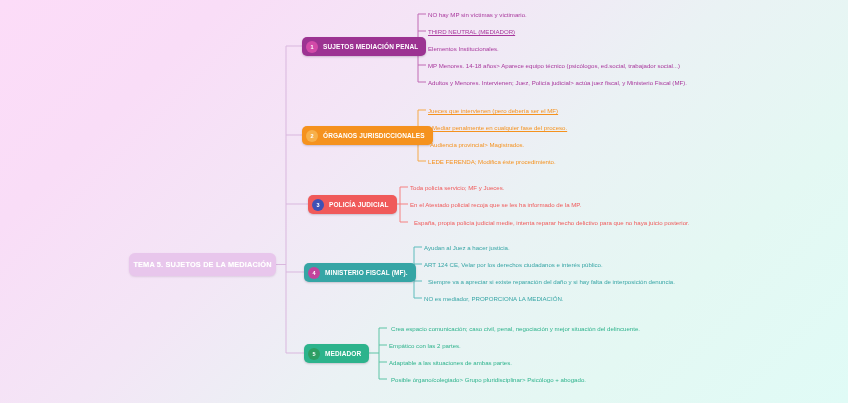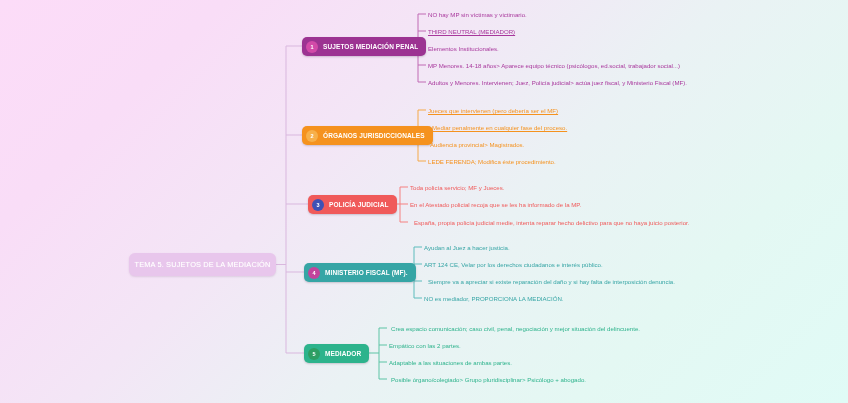--- a/index.html
+++ b/index.html
@@ -40,21 +40,21 @@
     height: 23px;
     border-radius: 6px;
     background: #e8c6ec;
     box-shadow: 0 1px 2px rgba(120,80,130,0.18);
     display: flex;
     align-items: center;
     justify-content: center;
   }
   .root-node .root-label {
     font-size: 7.4px;
-    font-weight: normal;
+    font-weight: bold;
     color: #ffffff;
     letter-spacing: 0.15px;
     white-space: nowrap;
     text-shadow: 0 0 1px rgba(255,255,255,0.5);
   }
 
   
   .topic-node {
     position: absolute;
     height: 19px;

